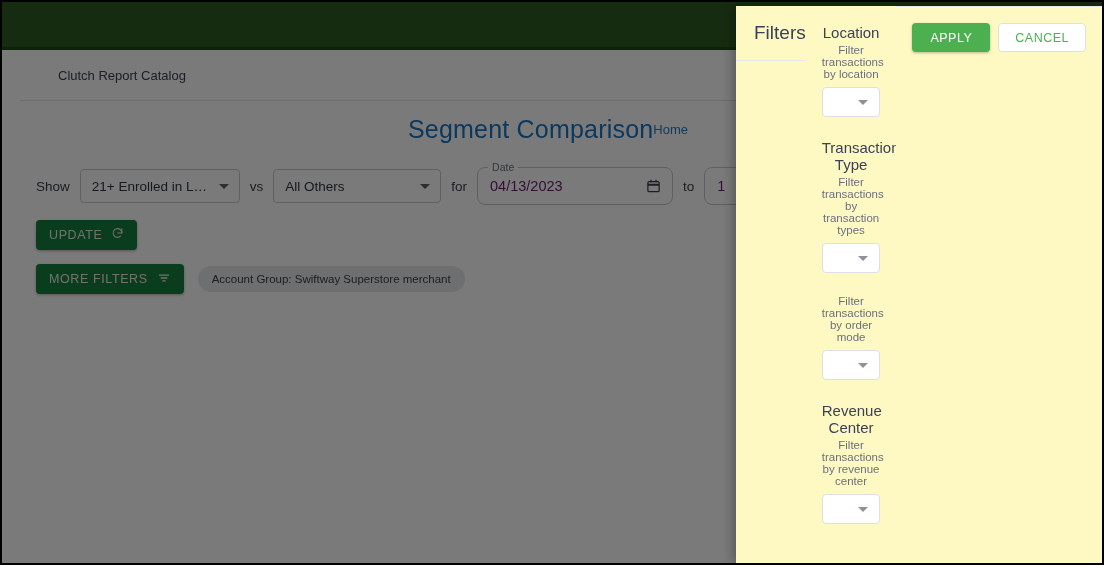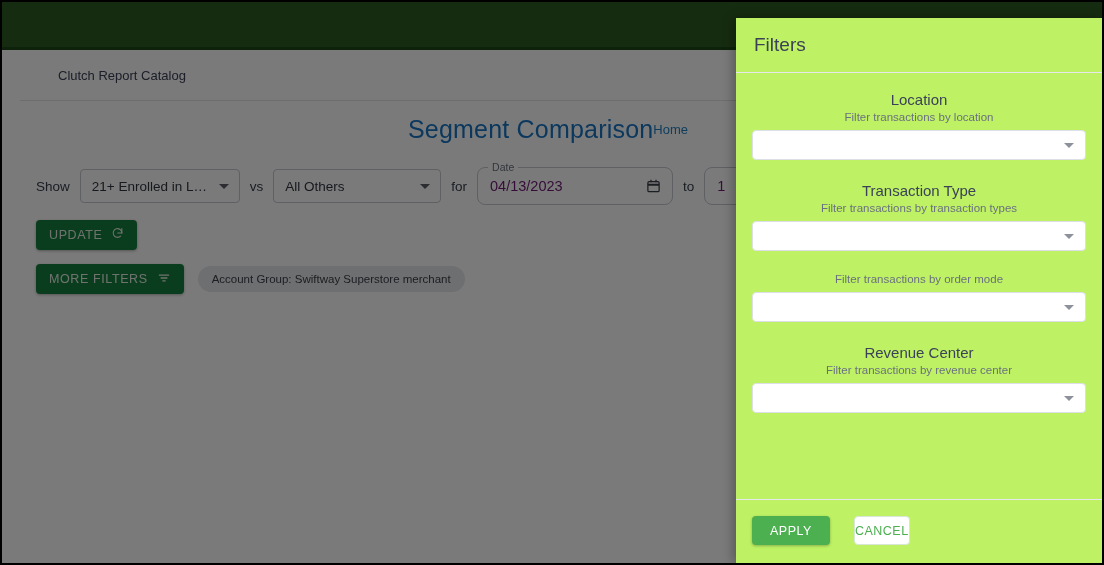--- a/index.html
+++ b/index.html
@@ -179,26 +179,26 @@
   
   .scrim {
     position: absolute;
     inset: 0;
     background: rgba(0,0,0,.52);
   }
 
   
   .drawer {
     position: absolute;
-    top: 16px; right: 0; bottom: 0;
+    top: 4px; right: 0; bottom: 0;
     width: 366px;
-    background: #bef264;
+    background: #fef9c3;
     box-shadow: -3px 0 10px rgba(0,0,0,.28);
     display: flex;
-    flex-direction: column;
+    flex-direction: row;
     box-sizing: border-box;
   }
   .drawer-head {
     height: 54px;
     display: flex;
     align-items: center;
     padding-left: 18px;
     border-bottom: 1px solid #e6e8ec;
     flex: 0 0 auto;
   }
@@ -238,42 +238,42 @@
     width: 0; height: 0;
     border-left: 5px solid transparent;
     border-right: 5px solid transparent;
     border-top: 5px solid #8d919b;
   }
   .drawer-foot {
     flex: 0 0 auto;
     border-top: 1px solid #e6e8ec;
     padding: 16px 16px 18px 16px;
     display: flex;
-    gap: 24px;
+    gap: 8px;
   }
   .btn-apply {
     background: #4caf50;
     color: #ffffff;
     border: none;
     border-radius: 4px;
     height: 29px;
     padding: 0 18px;
     font-size: 12.5px;
     letter-spacing: .5px;
     box-shadow: 0 1px 3px rgba(0,0,0,.28);
     cursor: pointer;
     font-family: "Liberation Sans", sans-serif;
   }
   .btn-cancel {
     background: #ffffff;
     color: #4caf50;
     border: 1px solid #d8e6d9;
     border-radius: 4px;
     height: 29px;
-    padding: 0 0;
+    padding: 0 16px;
     font-size: 12.5px;
     letter-spacing: .5px;
     cursor: pointer;
     font-family: "Liberation Sans", sans-serif;
   }
 </style>
 </head>
 <body>
 
 <div id="app">

